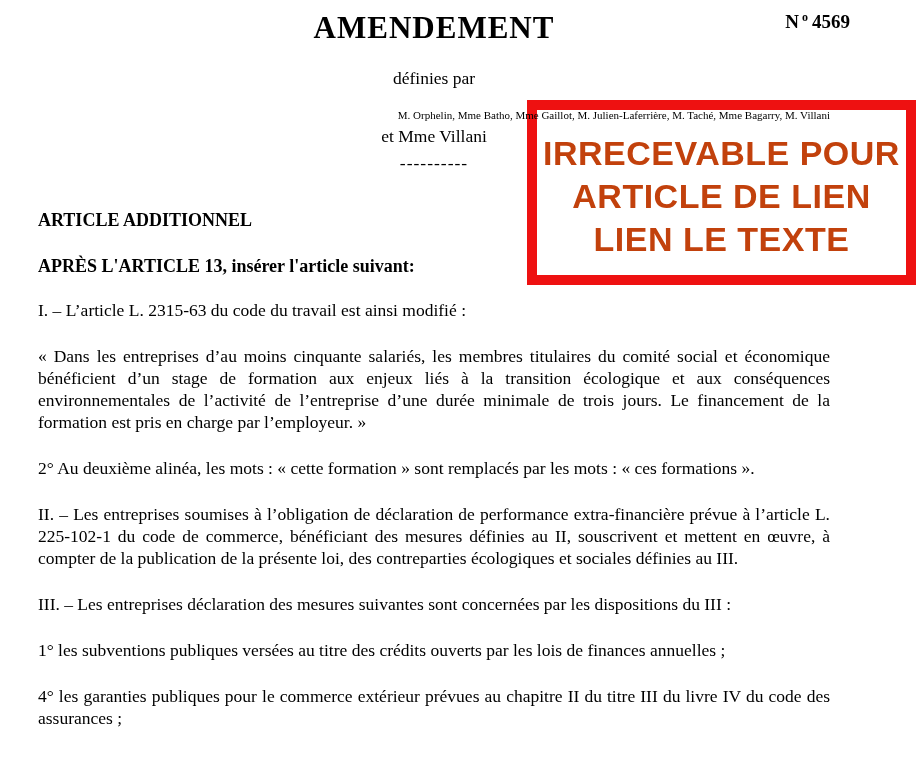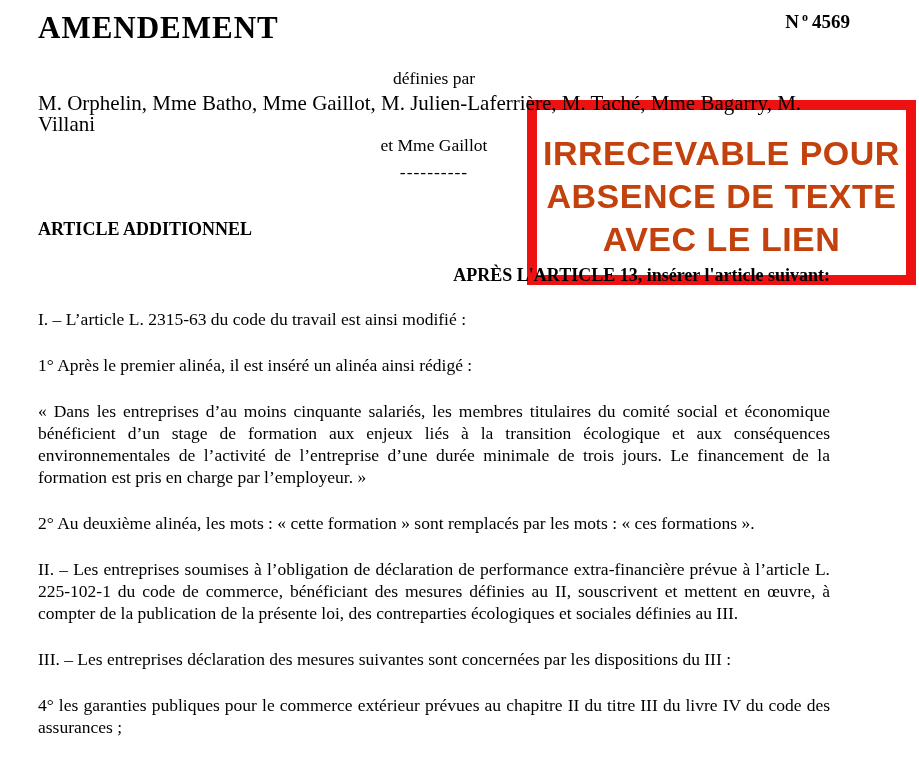--- a/index.html
+++ b/index.html
@@ -15,47 +15,48 @@
   }
 
   .content {
     position: absolute;
     left: 38px;
     top: 0;
     width: 792px;
   }
 
   .doc-title {
+    text-align: center;
     font-weight: bold;
     font-size: 31px;
     line-height: 36px;
     margin: 10px 0 0 0;
     letter-spacing: 1px;
   }
 
   .amend-no {
     position: absolute;
     top: 10px;
     right: 69px;
     font-weight: bold;
     font-size: 19px;
     white-space: nowrap;
   }
   .amend-no sup { font-size: 12px; margin: 0 4px 0 3px; }
 
   .presented   { text-align: center; font-size: 17.5px; line-height: 21px; margin-top: 22px; }
-  .authors     { text-align: left; font-size: 21px; line-height: 21px; margin-top: 4px; }
+  .authors     { text-align: right; font-size: 11px; line-height: 21px; margin-top: 16px; }
   .authors2    { text-align: center; font-size: 17.5px; line-height: 21px; margin-top: 0; }
   .separator   { text-align: center; font-size: 17.5px; line-height: 21px; margin-top: 6px; letter-spacing: 1px; }
 
   .article-heading {
     text-align: left; font-weight: bold; font-size: 18px; line-height: 22px; margin-top: 35px;
   }
   .article-sub {
-    text-align: right; font-weight: bold; font-size: 18px; line-height: 22px; margin-top: 24px;
+    text-align: left; font-weight: bold; font-size: 18px; line-height: 22px; margin-top: 24px;
   }
 
   .body-text p {
     font-size: 17.5px;
     line-height: 22px;
     text-align: justify;
     margin: 24px 0 0 0;
   }
   .body-text p.first { margin-top: 22px; }
 
@@ -84,36 +85,36 @@
 
 <div class="page">
 
   <div class="amend-no"><span>N</span><sup>o</sup><span>4569</span></div>
 
   <div class="content">
     <div class="doc-title">AMENDEMENT</div>
 
     <div class="presented">définies par</div>
     <div class="authors">M. Orphelin, Mme Batho, Mme Gaillot, M. Julien-Laferrière, M. Taché, Mme Bagarry, M. Villani</div>
-    <div class="authors2">et Mme Gaillot</div>
+    <div class="authors2">et Mme Villani</div>
     <div class="separator">----------</div>
 
     <div class="article-heading">ARTICLE ADDITIONNEL</div>
     <div class="article-sub">APRÈS L'ARTICLE 13, insérer l'article suivant:</div>
 
     <div class="body-text">
       <p class="first">I. – L’article L. 2315-63 du code du travail est ainsi modifié :</p>
-      <p>1° Après le premier alinéa, il est inséré un alinéa ainsi rédigé :</p>
       <p>« Dans les entreprises d’au moins cinquante salariés, les membres titulaires du comité social et économique bénéficient d’un stage de formation aux enjeux liés à la transition écologique et aux conséquences environnementales de l’activité de l’entreprise d’une durée minimale de trois jours. Le financement de la formation est pris en charge par l’employeur. »</p>
       <p>2° Au deuxième alinéa, les mots : « cette formation » sont remplacés par les mots : « ces formations ».</p>
       <p>II. – Les entreprises soumises à l’obligation de déclaration de performance extra-financière prévue à l’article L. 225-102-1 du code de commerce, bénéficiant des mesures définies au II, souscrivent et mettent en œuvre, à compter de la publication de la présente loi, des contreparties écologiques et sociales définies au III.</p>
       <p>III. – Les entreprises déclaration des mesures suivantes sont concernées par les dispositions du III :</p>
+      <p>1° les subventions publiques versées au titre des crédits ouverts par les lois de finances annuelles ;</p>
       <p>4° les garanties publiques pour le commerce extérieur prévues au chapitre II du titre III du livre IV du code des assurances ;</p>
     </div>
   </div>
 
   <div class="stamp">
     <div>IRRECEVABLE POUR</div>
-    <div>ABSENCE DE TEXTE</div>
-    <div>AVEC LE LIEN</div>
+    <div>ARTICLE DE LIEN</div>
+    <div>LIEN LE TEXTE</div>
   </div>
 
 </div>
 
 </body></html>

